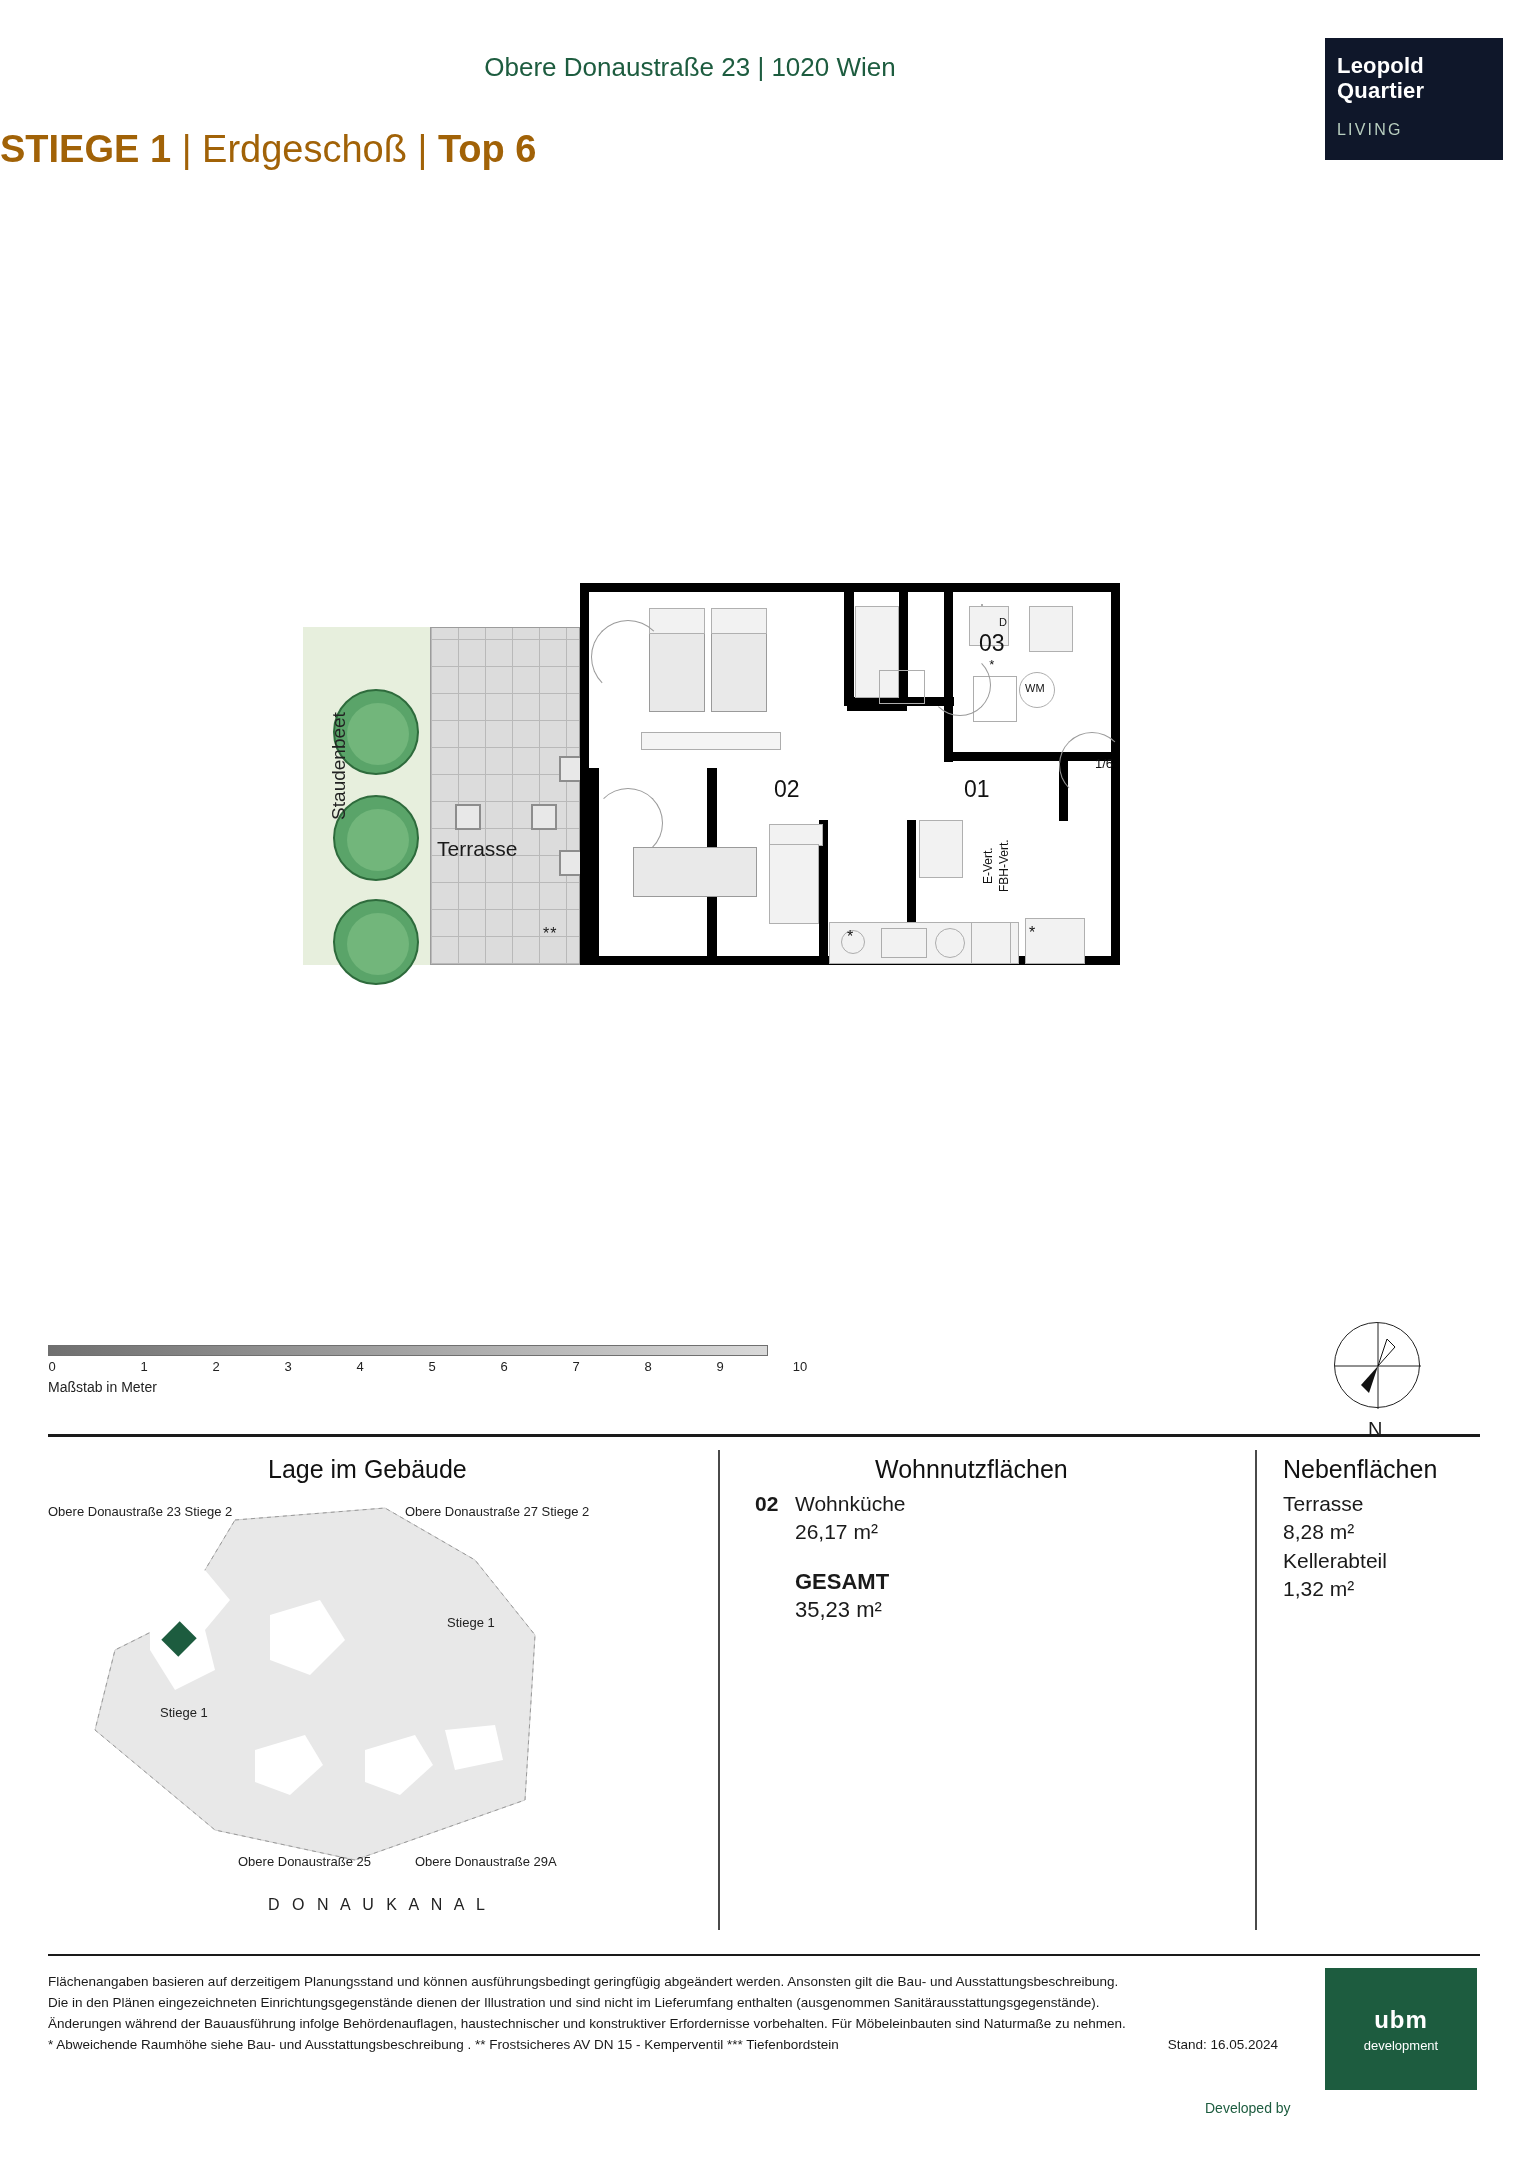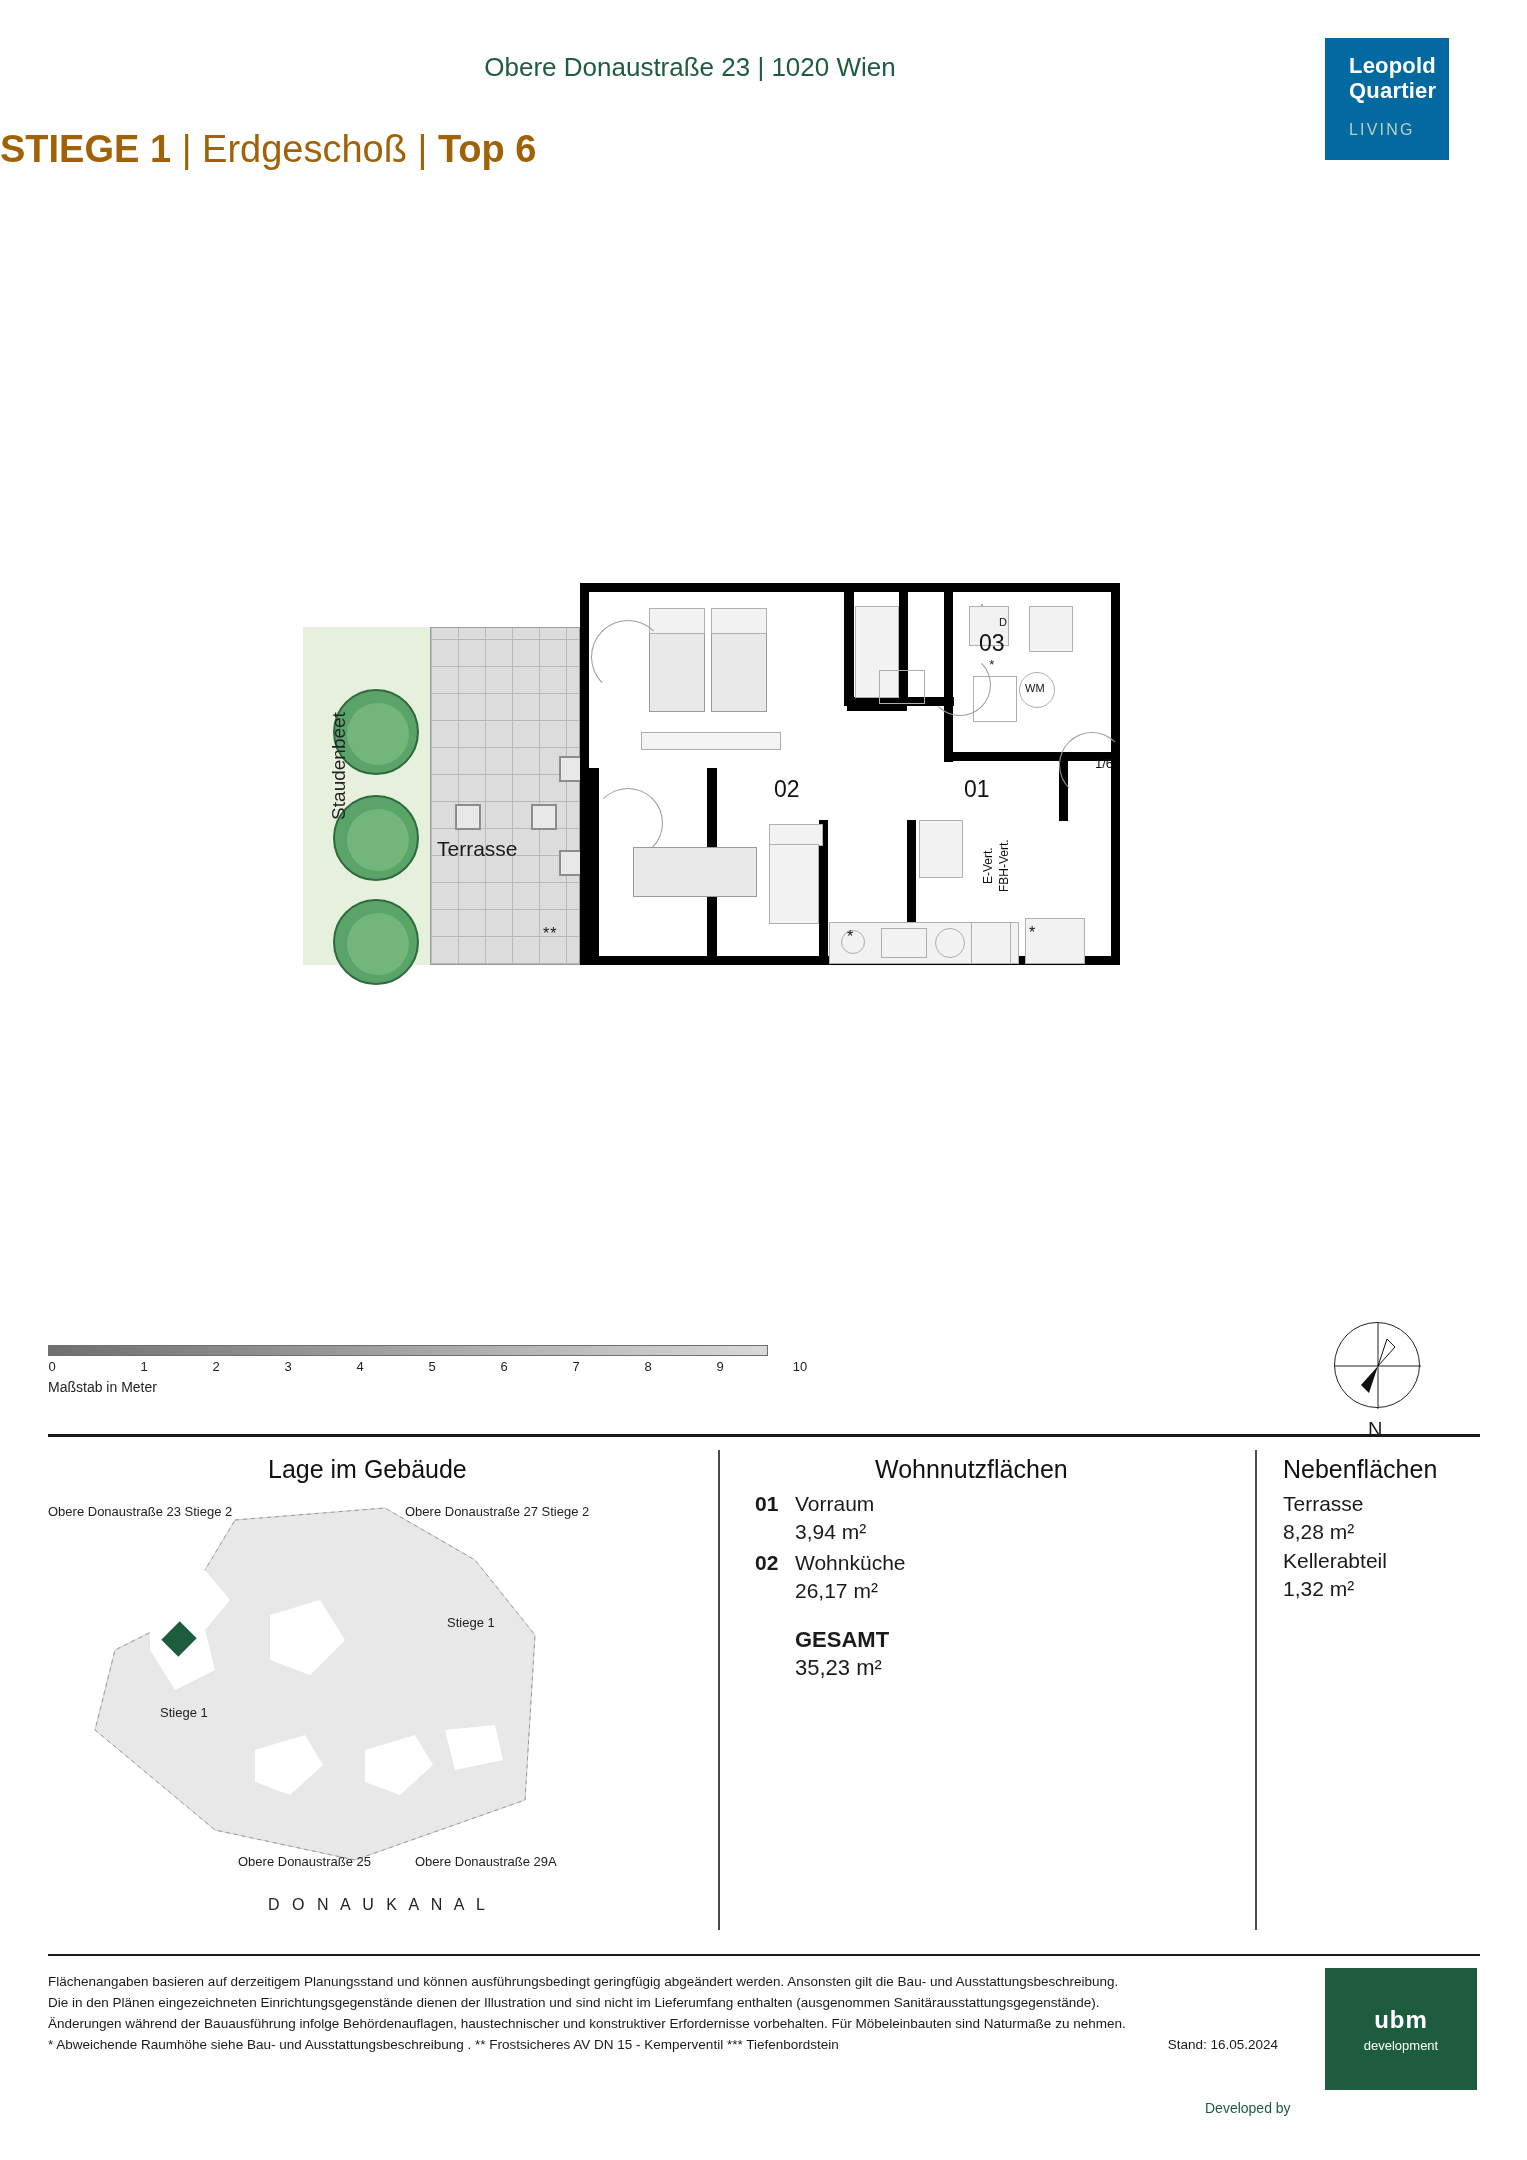--- a/index.html
+++ b/index.html
@@ -20,22 +20,22 @@
   }
   .stiege {
     position: absolute; top: 128px; left: 0; width: 1380px;
     text-align: left; font-size: 38px; color: #a16207;
   }
   .stiege .b { font-weight: bold; }
   .stiege .sep { font-weight: normal; }
 
   .logo-lq {
     position: absolute; top: 38px; left: 1325px;
-    width: 124px; height: 122px; background: #0369a1;
-    color: #ffffff; padding: 16px 0 0 24px;
+    width: 178px; height: 122px; background: #0f172a;
+    color: #ffffff; padding: 16px 0 0 12px;
   }
   .logo-lq .l1 { font-size: 22px; font-weight: bold; line-height: 1.12; letter-spacing: 0.2px; }
   .logo-lq .l2 { font-size: 16px; color: #b9cfc0; letter-spacing: 2.2px; margin-top: 18px; }
 
   
   .plan-wrap { position: absolute; top: 575px; left: 0; width: 1527px; height: 420px; }
   .plan { position: absolute; left: 295px; top: 0; width: 930px; height: 400px; }
 
   
   .staudenbeet {
@@ -318,24 +318,20 @@
   <div class="map-label" style="left:405px; top:1504px;">Obere Donaustraße 27 Stiege 2</div>
   <div class="map-label" style="left:447px; top:1615px;">Stiege 1</div>
   <div class="map-label" style="left:160px; top:1705px;">Stiege 1</div>
   <div class="map-label" style="left:238px; top:1854px;">Obere Donaustraße 25</div>
   <div class="map-label" style="left:415px; top:1854px;">Obere Donaustraße 29A</div>
   <div class="donaukanal">D O N A U K A N A L</div>
 
   <div class="sec-title" style="left:875px; top:1455px;">Wohnnutzflächen</div>
   <div class="areas">
     <div class="area-row">
-      <span class="num">01</span><span class="nm">Vorraum</span>
-      <span class="val">3,94 m²</span>
-    </div>
-    <div class="area-row">
       <span class="num">02</span><span class="nm">Wohnküche</span>
       <span class="val">26,17 m²</span>
     </div>
     <div class="gesamt">
       <span>GESAMT</span>
       <span class="v">35,23 m²</span>
     </div>
   </div>
 
   <div class="sec-title" style="left:1283px; top:1455px;">Nebenflächen</div>

